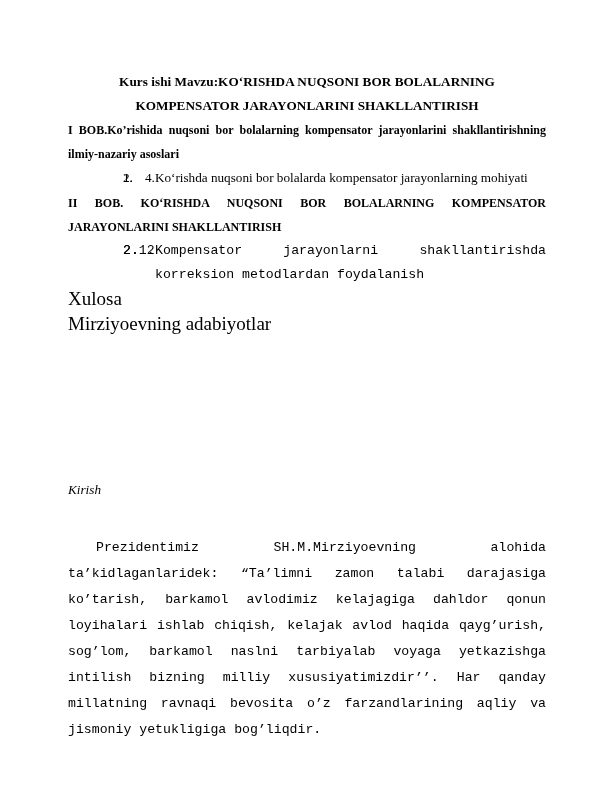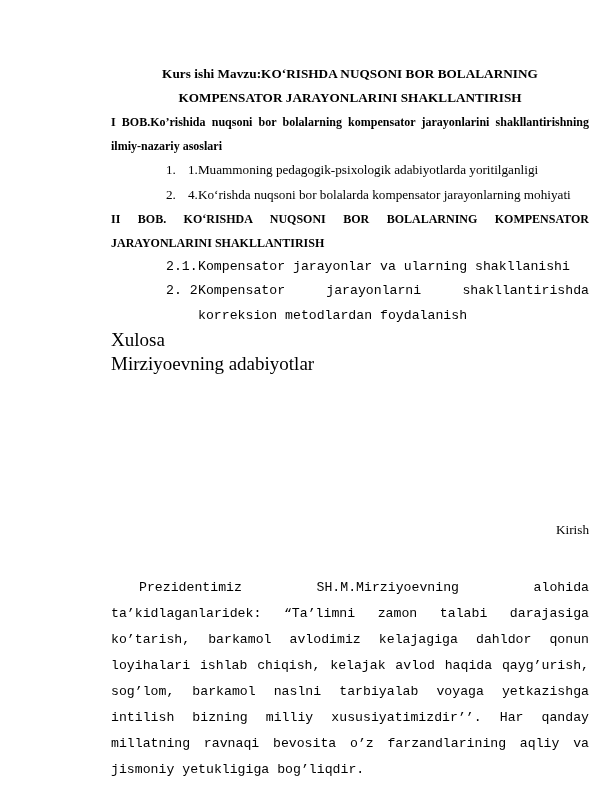--- a/index.html
+++ b/index.html
@@ -23,23 +23,22 @@
     top: 0;
     width: 612px;
     height: 792px;
     background: #ffffff;
   }
 
   
   .content {
     position: absolute;
     left: 68px;
-    top: 62px;
+    top: 70px;
     width: 478px;
-    margin-left: 43px;
   }
 
   .title-line {
     text-align: center;
     font-weight: bold;
     font-size: 13.2px;
     line-height: 24px;
     letter-spacing: 0.05px;
   }
 
@@ -101,21 +100,22 @@
     text-align: left;
   }
 
   .spacer-block {
     height: 142px;
   }
 
   .kirish {
     font-size: 13.2px;
     line-height: 24.2px;
-    text-align: right;
+    text-align: left;
+    font-style: italic;
   }
 
   .gap-after-kirish {
     height: 33px;
   }
 
   .body-para {
     font-size: 13.2px;
     line-height: 26px;
     text-align: justify;
@@ -133,33 +133,31 @@
 
     <div class="title-line">Kurs ishi Mavzu:KO‘RISHDA NUQSONI BOR BOLALARNING</div>
 
     <div class="title-line">KOMPENSATOR JARAYONLARINI SHAKLLANTIRISH</div>
 
     <div class="heading-just">I  BOB.Ko’rishida nuqsoni bor bolalarning kompensator jarayonlarini shakllantirishning ilmiy-nazariy asoslari</div>
 
     <ol class="num-list">
       <li>
         <span class="marker">1.</span>
-        <span>1.Muammoning pedagogik-psixologik adabiyotlarda yoritilganligi</span>
       </li>
       <li>
         <span class="marker">2.</span>
         <span>4.Ko‘rishda nuqsoni bor bolalarda kompensator jarayonlarning mohiyati</span>
       </li>
     </ol>
 
     <div class="heading-just">II BOB.  KO‘RISHDA NUQSONI BOR BOLALARNING KOMPENSATOR JARAYONLARINI SHAKLLANTIRISH</div>
 
     <div class="sub-item">
       <span class="sub-marker">2.1.</span>
-      <span>Kompensator jarayonlar va ularning shakllanishi</span>
     </div>
 
     <div class="sub-item">
       <span class="sub-marker">2. 2</span>
       <span>Kompensator jarayonlarni shakllantirishda korreksion metodlardan foydalanish</span>
     </div>
 
     <div class="plain-line">Xulosa</div>
 
     <div class="plain-line">Mirziyoevning adabiyotlar</div>

